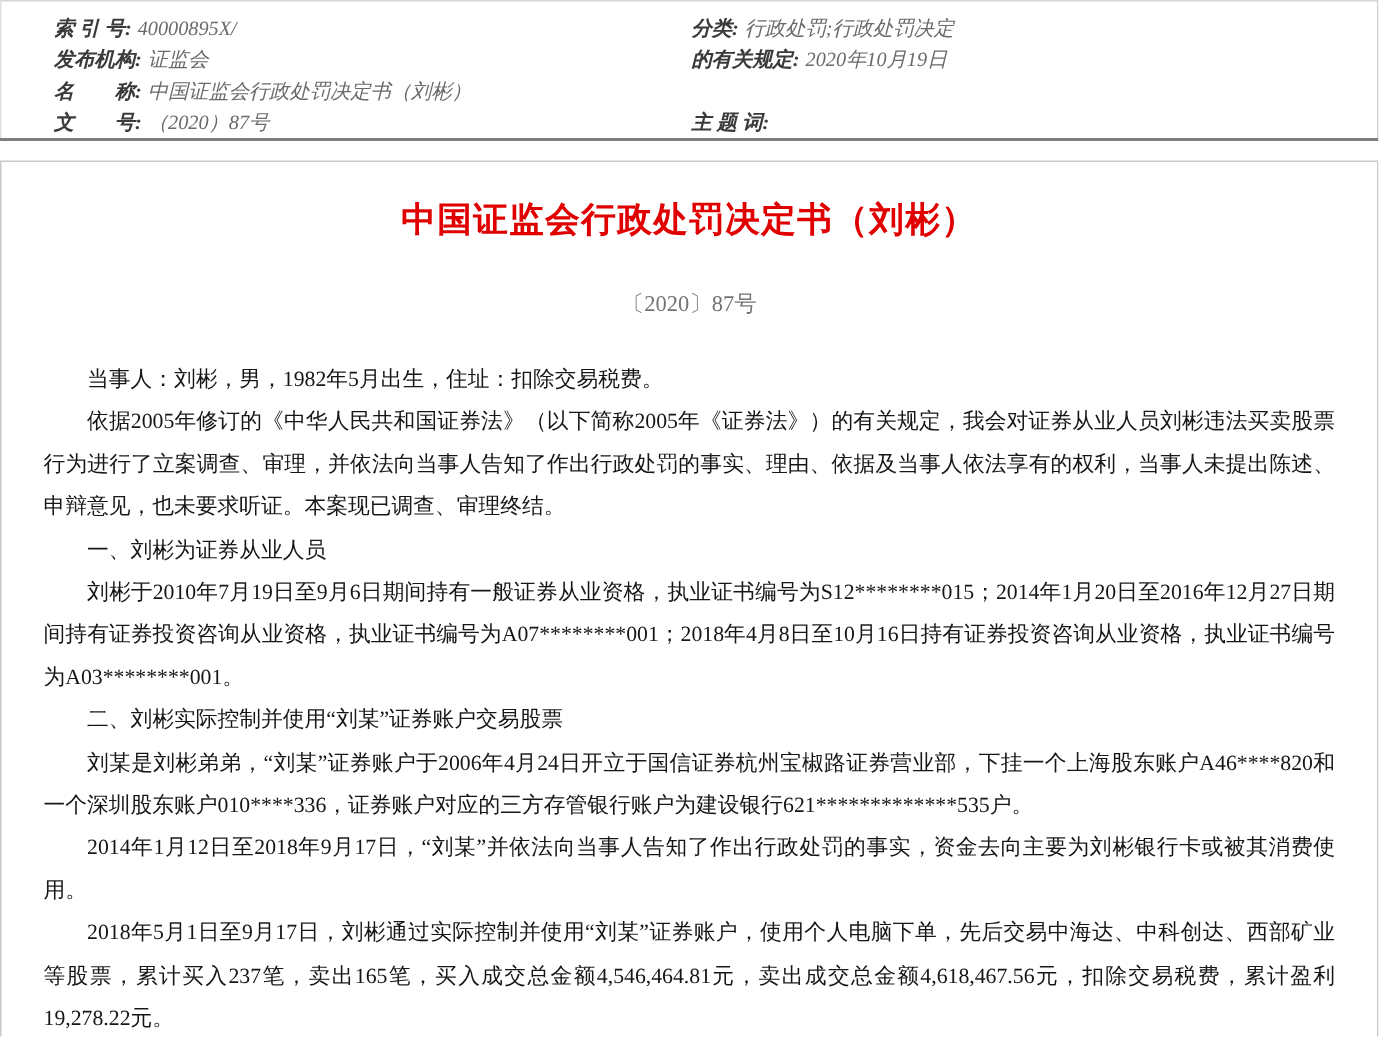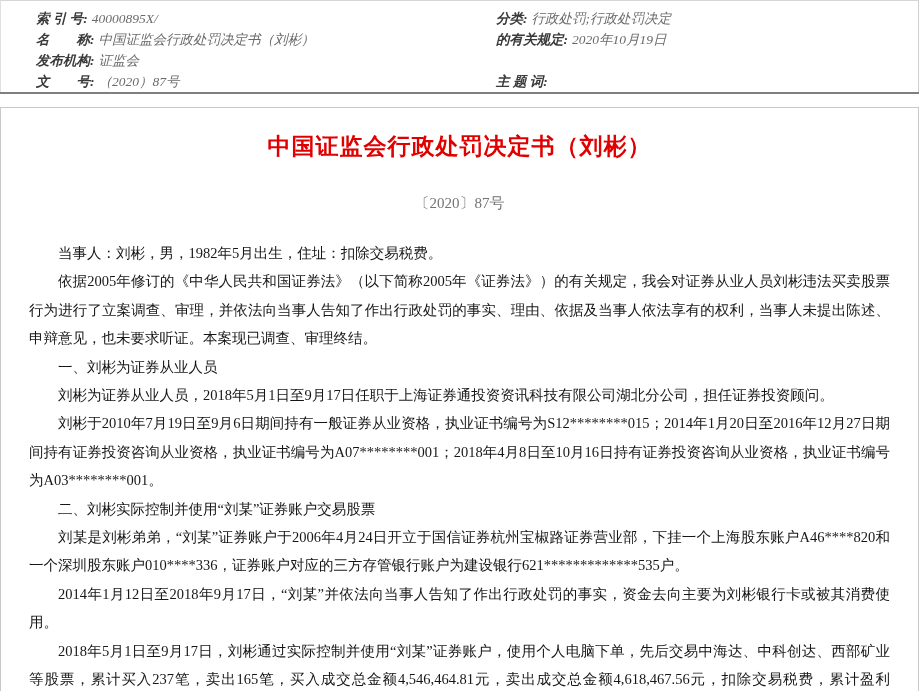--- a/index.html
+++ b/index.html
@@ -13,21 +13,21 @@
     box-sizing:border-box;
     width:919px;height:92px;
     border-top:1px solid #d6d6d6;
     border-left:1px solid #e0e0e0;
     border-right:1px solid #cfcfcf;
     padding-top:7px;
     display:flex;
   }
   .meta-col{display:flex;flex-direction:column;font-style:italic;}
   .meta-col.left{width:425px;padding-left:35px;}
-  .meta-col.right{flex:1;padding-left:0;margin-left:35px;}
+  .meta-col.right{flex:1;padding-left:0;}
   .meta-row{height:21px;line-height:21px;font-size:13.5px;white-space:nowrap;}
   .meta-row.spacer{height:21px;}
   .meta-label{font-weight:bold;color:#3a3a3a;}
   .meta-value{color:#6a6a6a;margin-left:4px;}
   .meta-sep{
     width:919px;height:0;
     border-bottom:2px solid #7f7f7f;
   }
   
   .doc-box{
@@ -67,24 +67,24 @@
 </style>
 </head>
 <body>
 
 <div class="meta-header">
   <div class="meta-col left">
     <div class="meta-row">
       <span class="meta-label">索 引 号:</span><span class="meta-value">40000895X/</span>
     </div>
     <div class="meta-row">
-      <span class="meta-label">名　　称:</span><span class="meta-value">中国证监会行政处罚决定书（刘彬）</span>
+      <span class="meta-label">发布机构:</span><span class="meta-value">证监会</span>
     </div>
     <div class="meta-row">
-      <span class="meta-label">发布机构:</span><span class="meta-value">证监会</span>
+      <span class="meta-label">名　　称:</span><span class="meta-value">中国证监会行政处罚决定书（刘彬）</span>
     </div>
     <div class="meta-row">
       <span class="meta-label">文　　号:</span><span class="meta-value">（2020）87号</span>
     </div>
   </div>
   <div class="meta-col right">
     <div class="meta-row">
       <span class="meta-label">分类:</span><span class="meta-value">行政处罚;行政处罚决定</span>
     </div>
     <div class="meta-row">
@@ -99,20 +99,19 @@
 
 <div class="meta-sep"></div>
 
 <div class="doc-box">
   <div class="doc-title" style="color: rgb(224, 0, 0);">中国证监会行政处罚决定书（刘彬）</div>
   <div class="doc-number" style="color: #737373;">〔2020〕87号</div>
   <div class="doc-body">
     <p>当事人：刘彬，男，1982年5月出生，住址：扣除交易税费。</p>
     <p>依据2005年修订的《中华人民共和国证券法》（以下简称2005年《证券法》）的有关规定，我会对证券从业人员刘彬违法买卖股票行为进行了立案调查、审理，并依法向当事人告知了作出行政处罚的事实、理由、依据及当事人依法享有的权利，当事人未提出陈述、申辩意见，也未要求听证。本案现已调查、审理终结。</p>
     <p>一、刘彬为证券从业人员</p>
-    <p>刘彬为证券从业人员，2018年5月1日至9月17日任职于上海证券通投资资讯科技有限公司湖北分公司，担任证券投资顾问。</p>
     <p>刘彬于2010年7月19日至9月6日期间持有一般证券从业资格，执业证书编号为S12********015；2014年1月20日至2016年12月27日期间持有证券投资咨询从业资格，执业证书编号为A07********001；2018年4月8日至10月16日持有证券投资咨询从业资格，执业证书编号为A03********001。</p>
     <p>二、刘彬实际控制并使用“刘某”证券账户交易股票</p>
     <p>刘某是刘彬弟弟，“刘某”证券账户于2006年4月24日开立于国信证券杭州宝椒路证券营业部，下挂一个上海股东账户A46****820和一个深圳股东账户010****336，证券账户对应的三方存管银行账户为建设银行621*************535户。</p>
     <p>2014年1月12日至2018年9月17日，“刘某”并依法向当事人告知了作出行政处罚的事实，资金去向主要为刘彬银行卡或被其消费使用。</p>
     <p>2018年5月1日至9月17日，刘彬通过实际控制并使用“刘某”证券账户，使用个人电脑下单，先后交易中海达、中科创达、西部矿业等股票，累计买入237笔，卖出165笔，买入成交总金额4,546,464.81元，卖出成交总金额4,618,467.56元，扣除交易税费，累计盈利19,278.22元。</p>
   </div>
 </div>
 
 </body></html>

